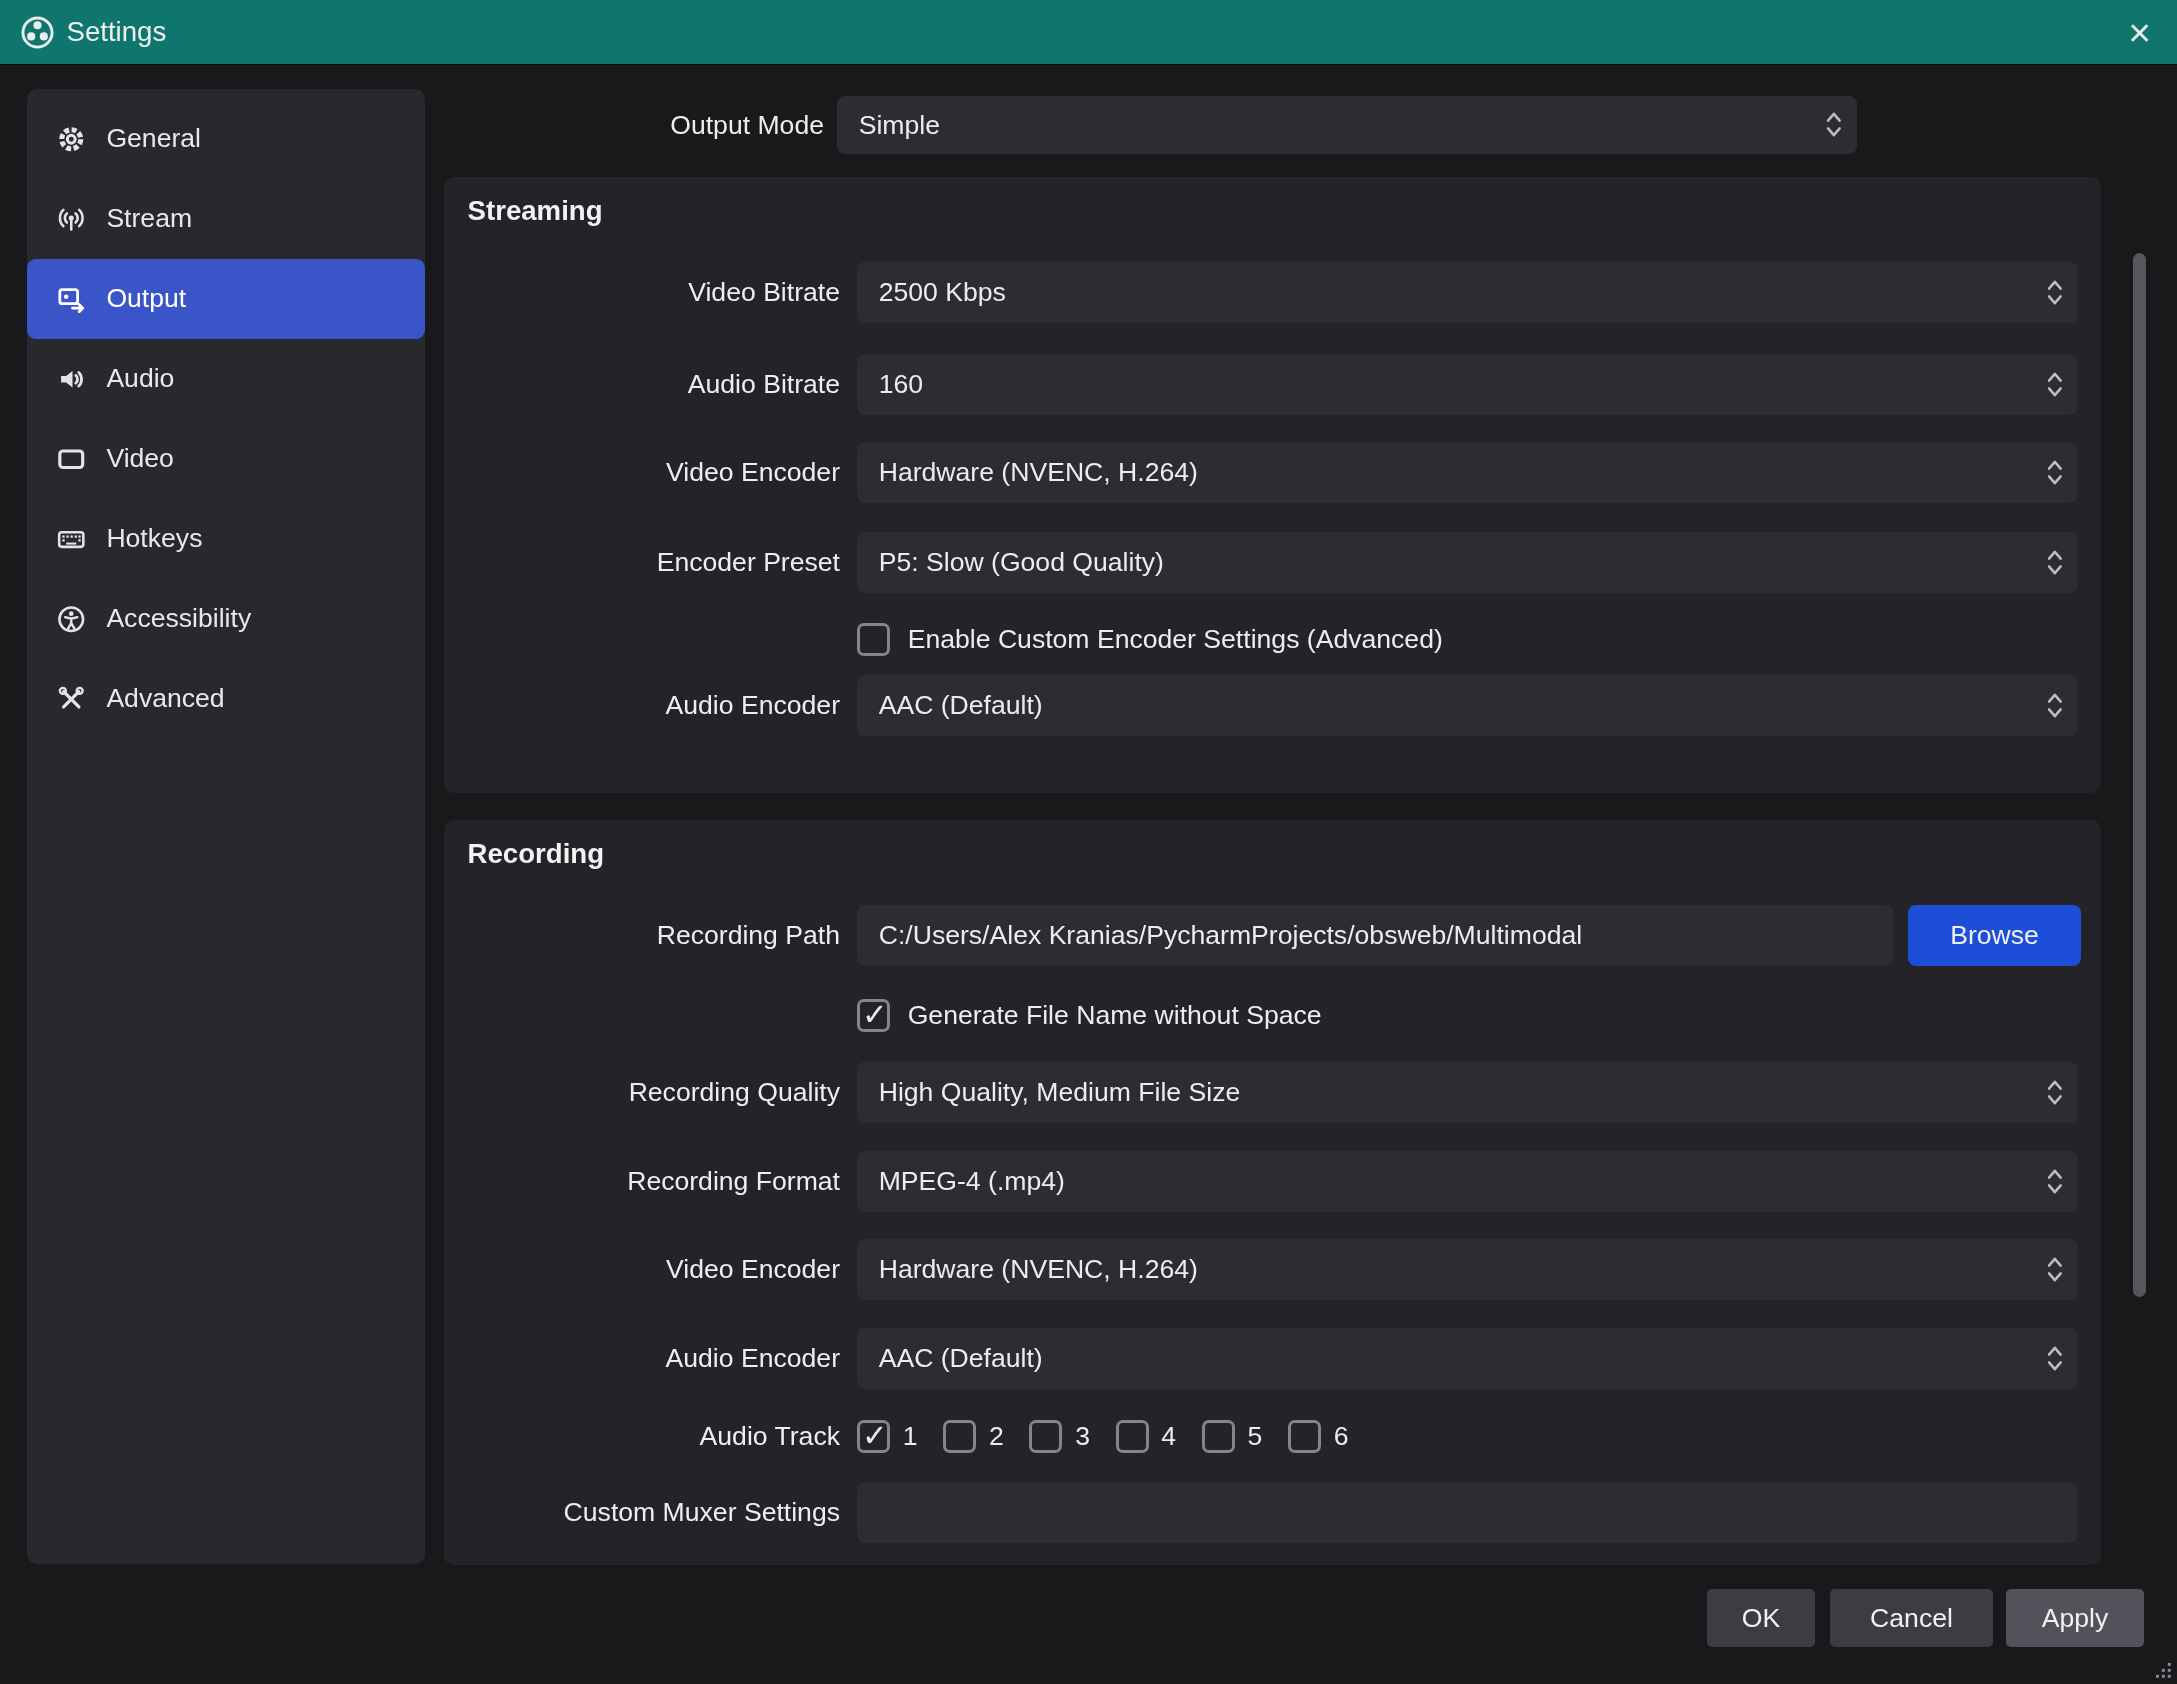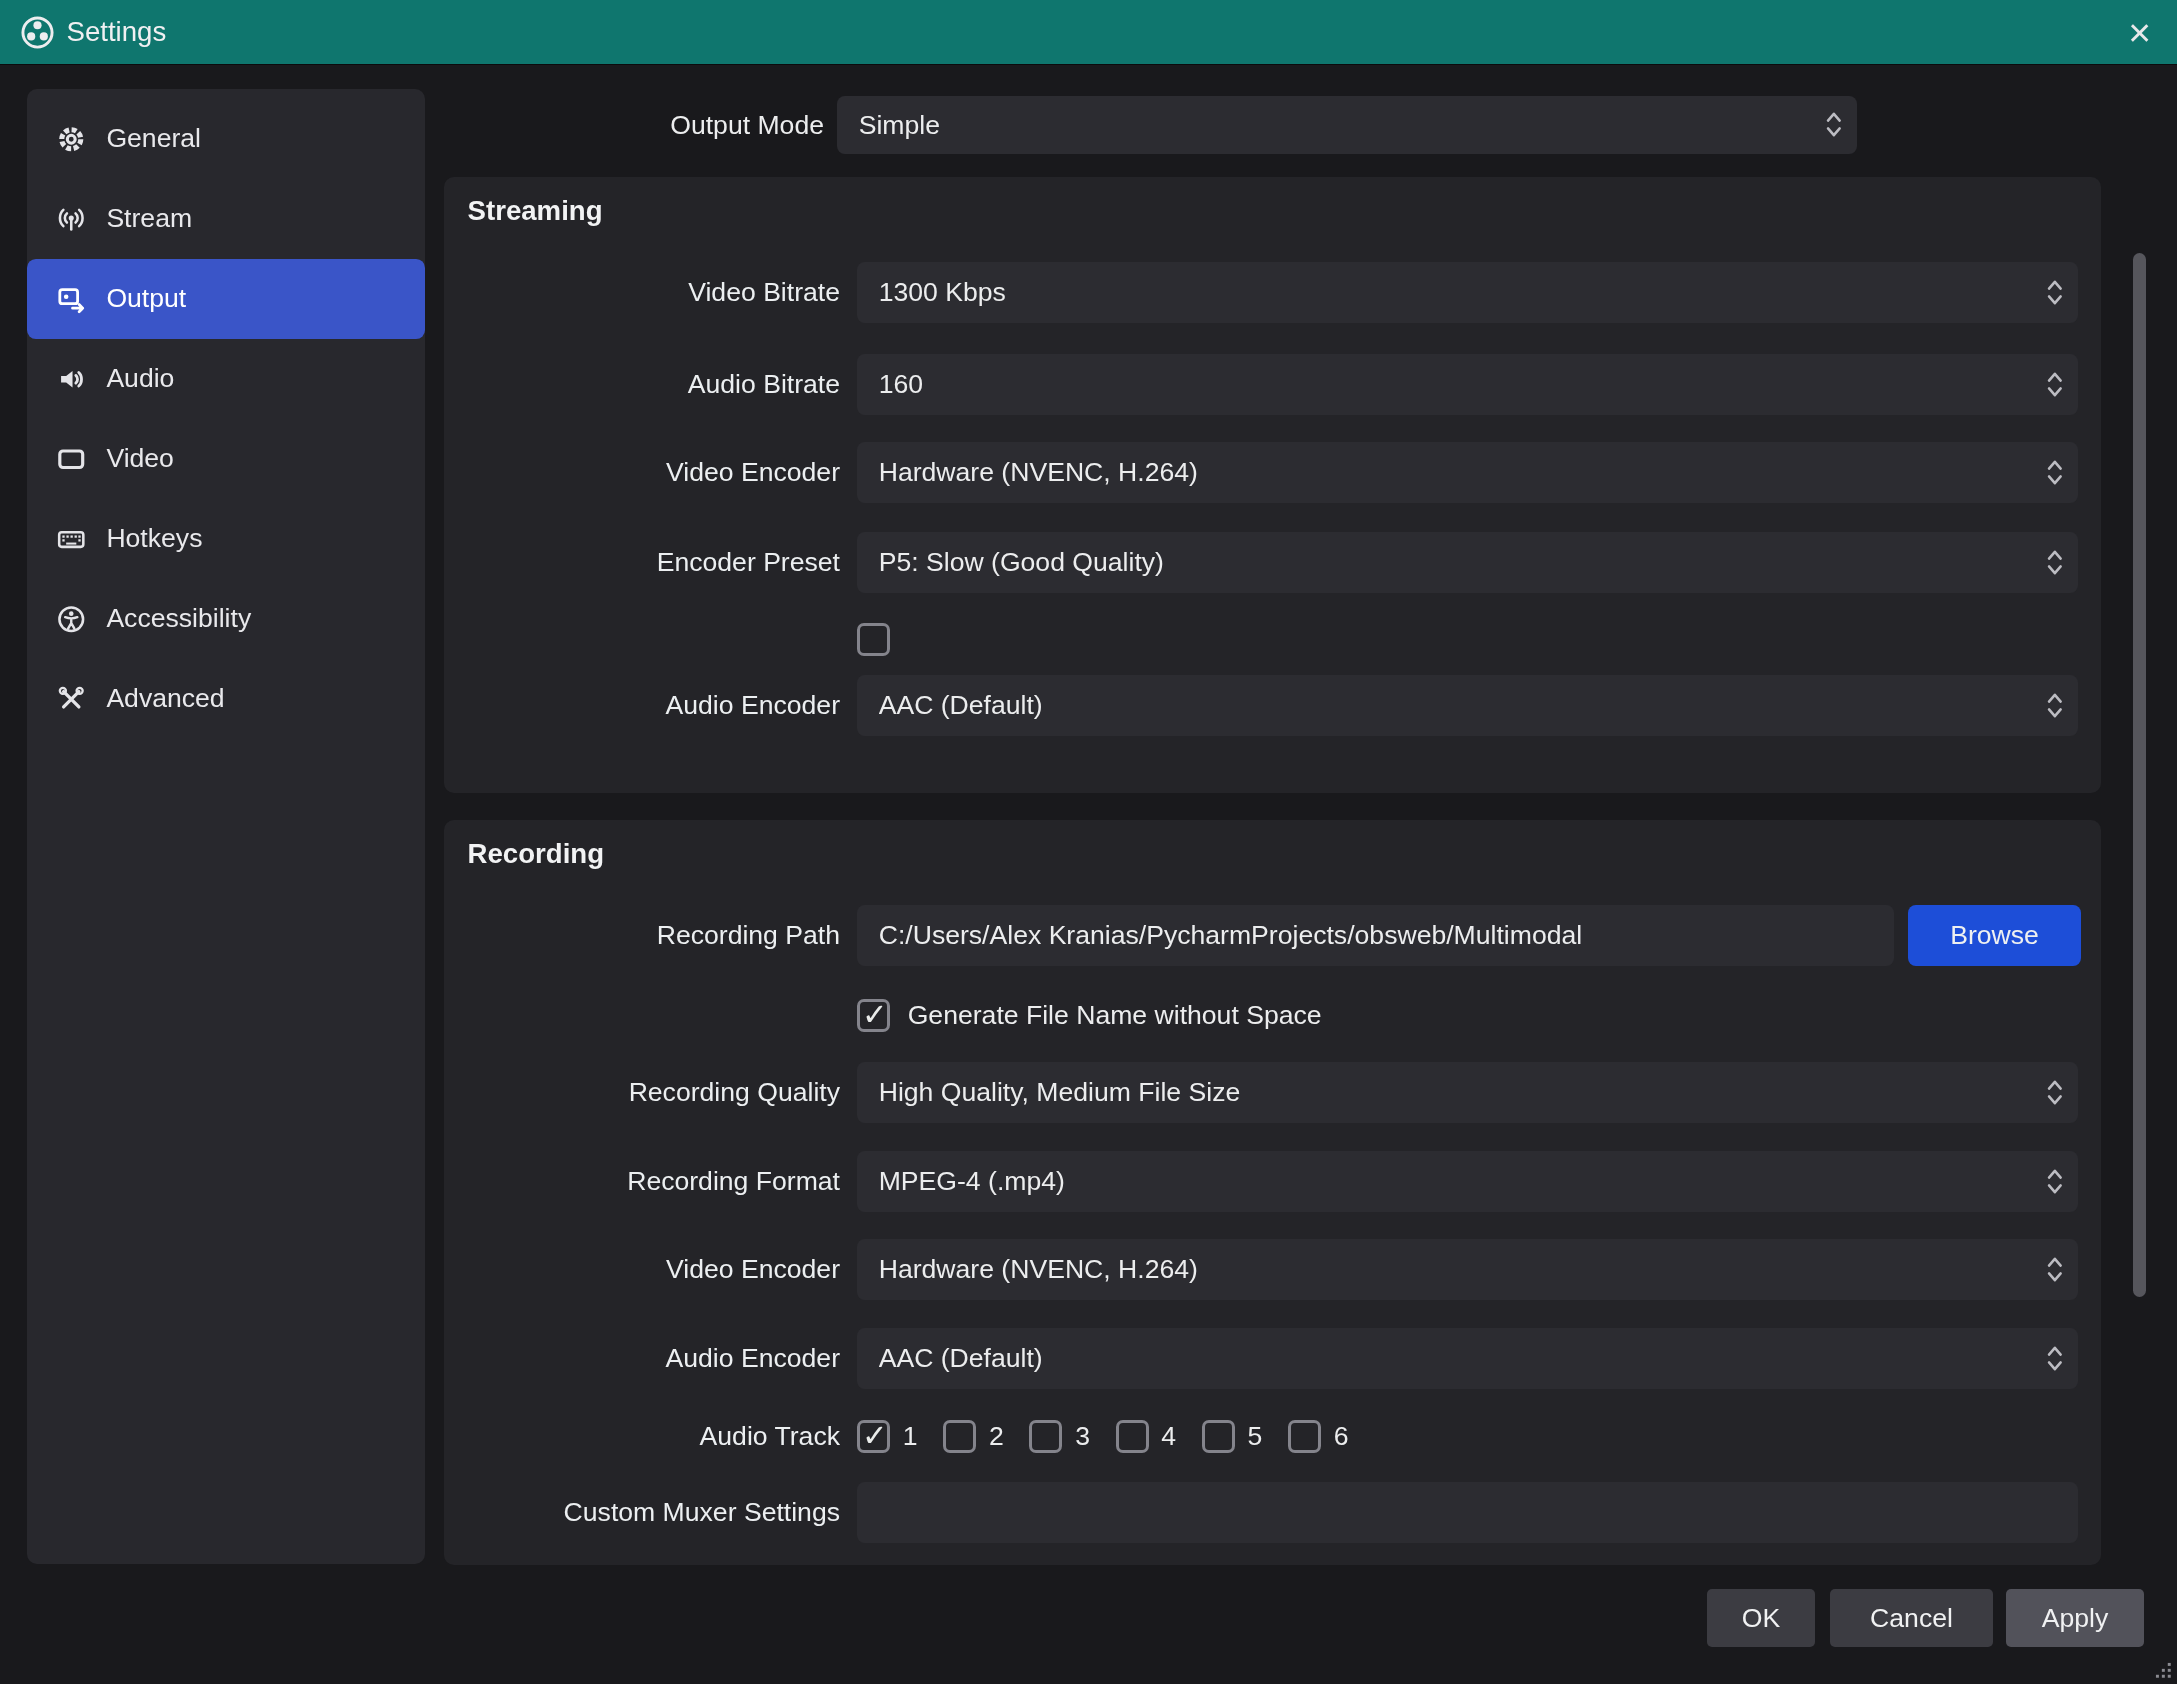--- a/index.html
+++ b/index.html
@@ -177,21 +177,21 @@
   <svg class="spin" viewBox="0 0 20 34" width="19.7" height="33">
       <use href="#spinsym"></use>
     </svg>
 </div>
 
 <div class="panel" style="top:177px;height:616px;">
   <div class="ptitle">Streaming</div>
 
   <div class="flabel" style="top:85px;">Video Bitrate</div>
   <div class="field" style="top:85px;">
-    <span class="fval">1300 Kbps</span>
+    <span class="fval">2500 Kbps</span>
     <svg class="spin" viewBox="0 0 20 34" width="19.7" height="33">
         <use href="#spinsym"></use>
       </svg>
   </div>
 
   <div class="flabel" style="top:177px;">Audio Bitrate</div>
   <div class="field" style="top:177px;">
     <span class="fval">160</span>
     <svg class="spin" viewBox="0 0 20 34" width="19.7" height="33">
         <use href="#spinsym"></use>
@@ -209,20 +209,21 @@
   <div class="flabel" style="top:355px;">Encoder Preset</div>
   <div class="field" style="top:355px;">
     <span class="fval">P5: Slow (Good Quality)</span>
     <svg class="spin" viewBox="0 0 20 34" width="19.7" height="33">
         <use href="#spinsym"></use>
       </svg>
   </div>
 
   <div class="checkrow" style="top:432px;">
     <span class="checkbox"></span>
+    <span class="cklabel">Enable Custom Encoder Settings (Advanced)</span>
   </div>
 
   <div class="flabel" style="top:498px;">Audio Encoder</div>
   <div class="field" style="top:498px;">
     <span class="fval">AAC (Default)</span>
     <svg class="spin" viewBox="0 0 20 34" width="19.7" height="33">
         <use href="#spinsym"></use>
       </svg>
   </div>
 </div>

